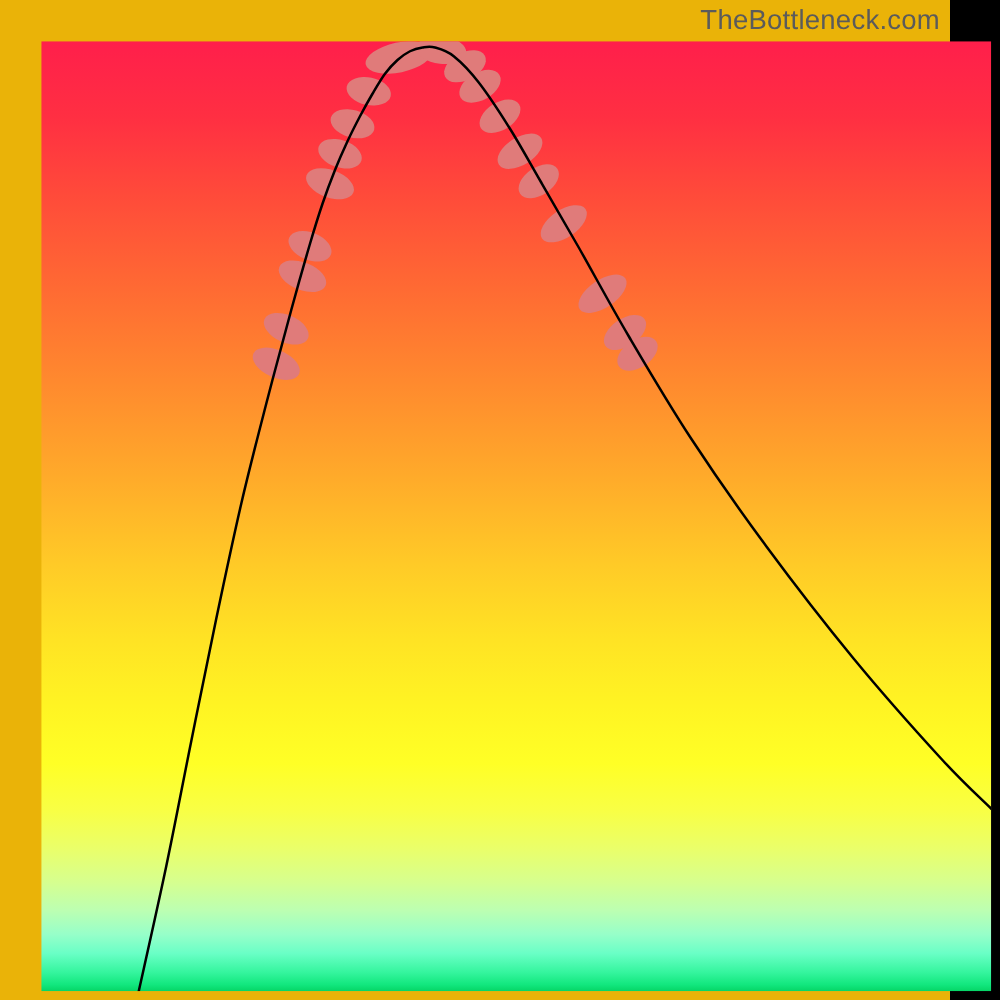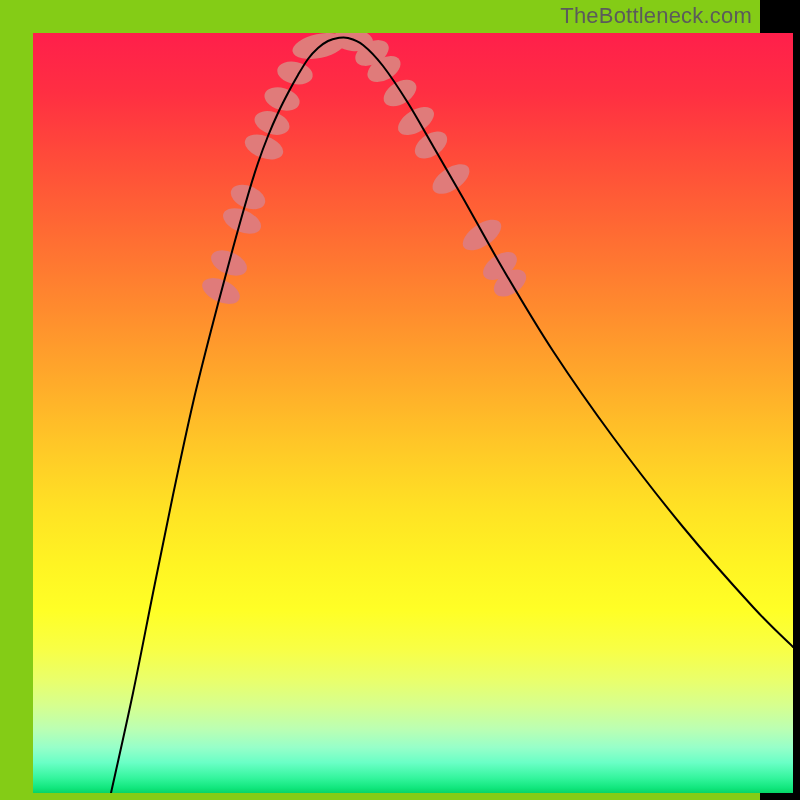--- a/index.html
+++ b/index.html
@@ -8,21 +8,21 @@
     width: 800px;
     height: 800px;
     background: #000;
     overflow: hidden;
     font-family: Arial, Helvetica, sans-serif;
   }
   .outer {
     position: relative;
     width: 760px;
     height: 800px;
-    background: #84cc16;
+    background: #eab308;
   }
   .plot {
     position: absolute;
     left: 33px;
     top: 33px;
     width: 760px;
     height: 760px;
     overflow: hidden;
   }
   .gradient {

